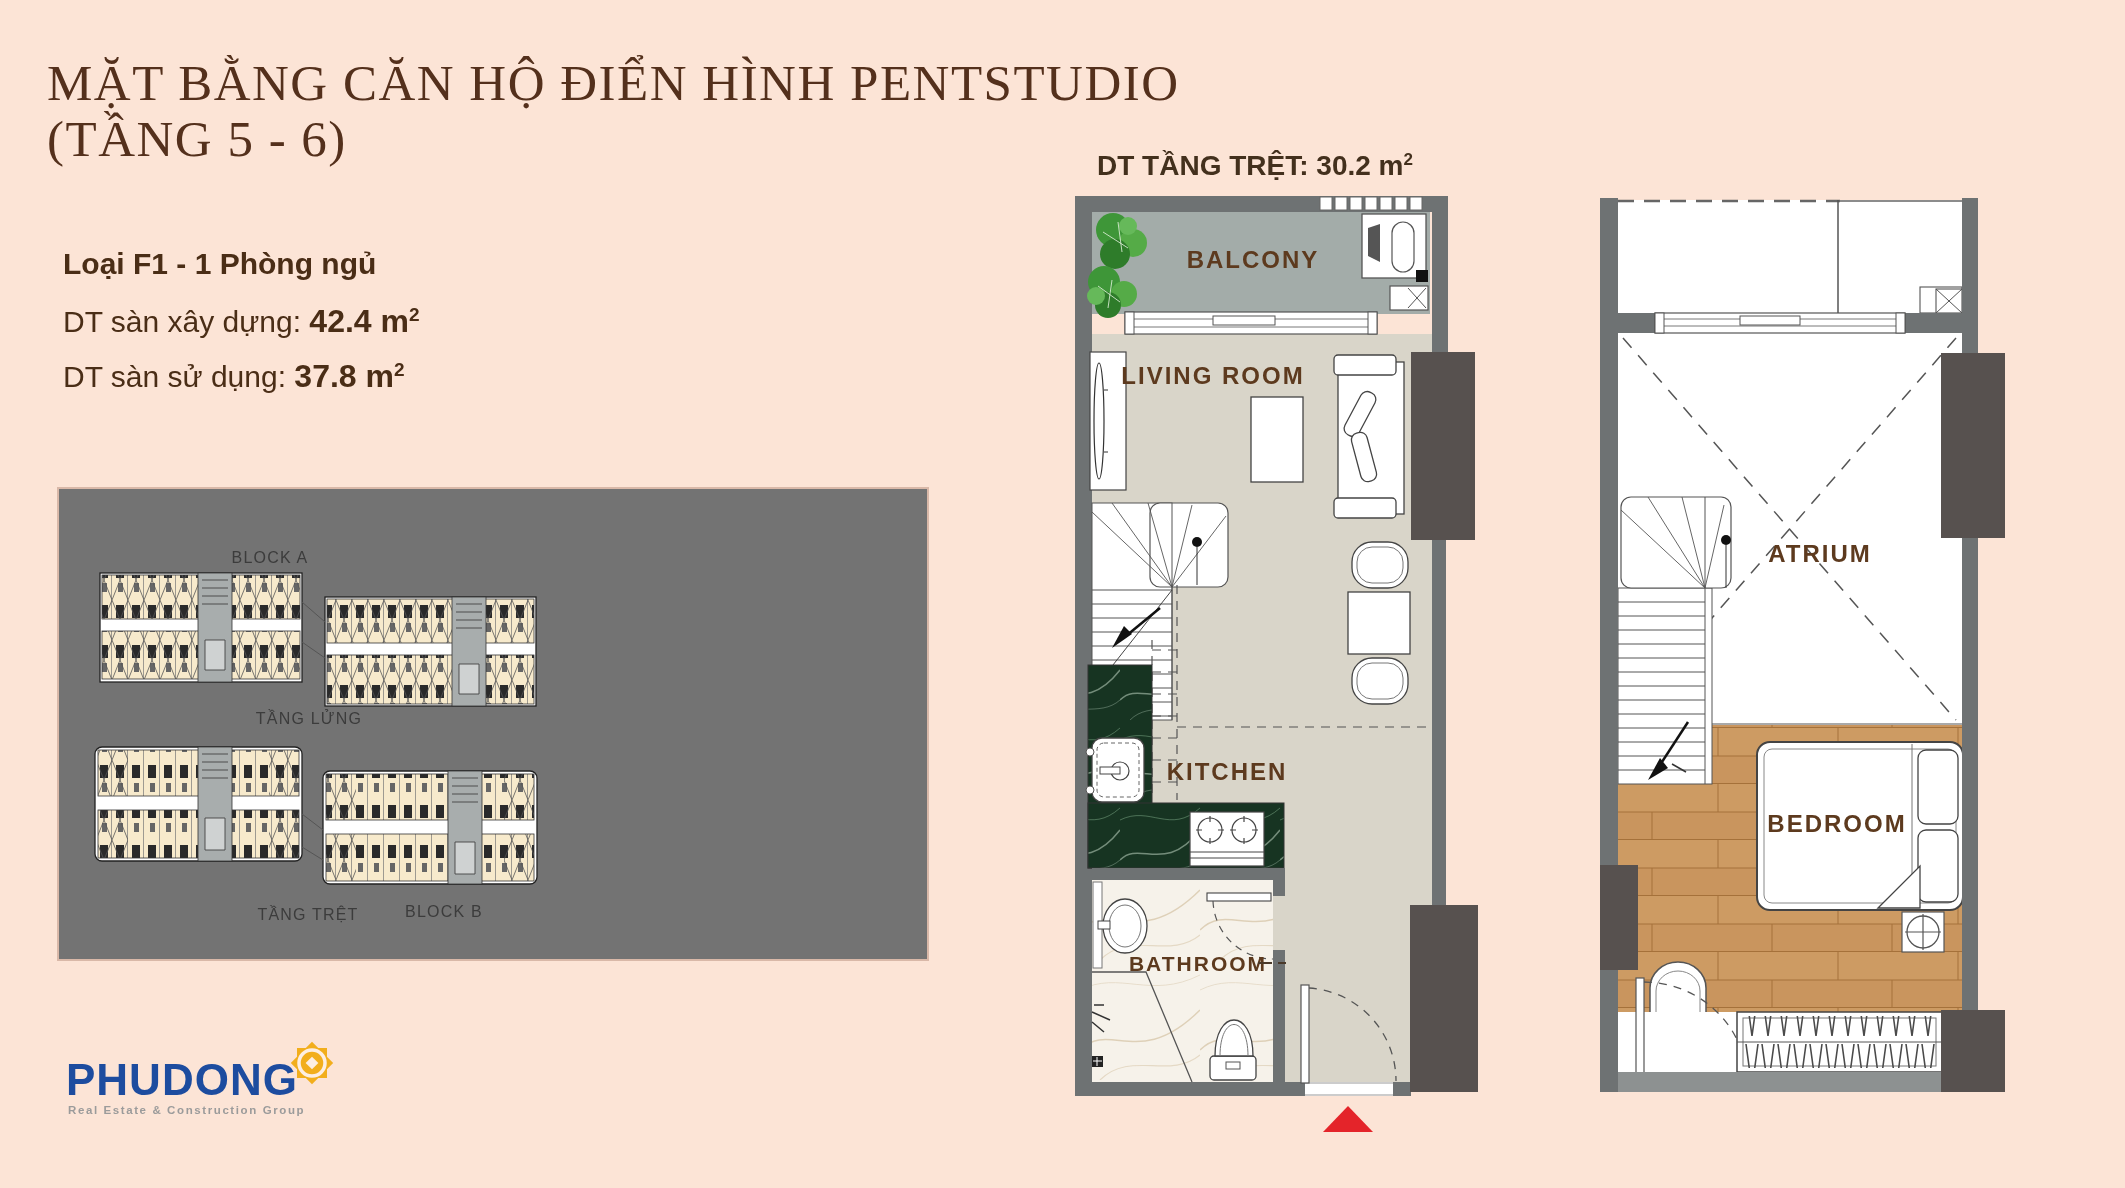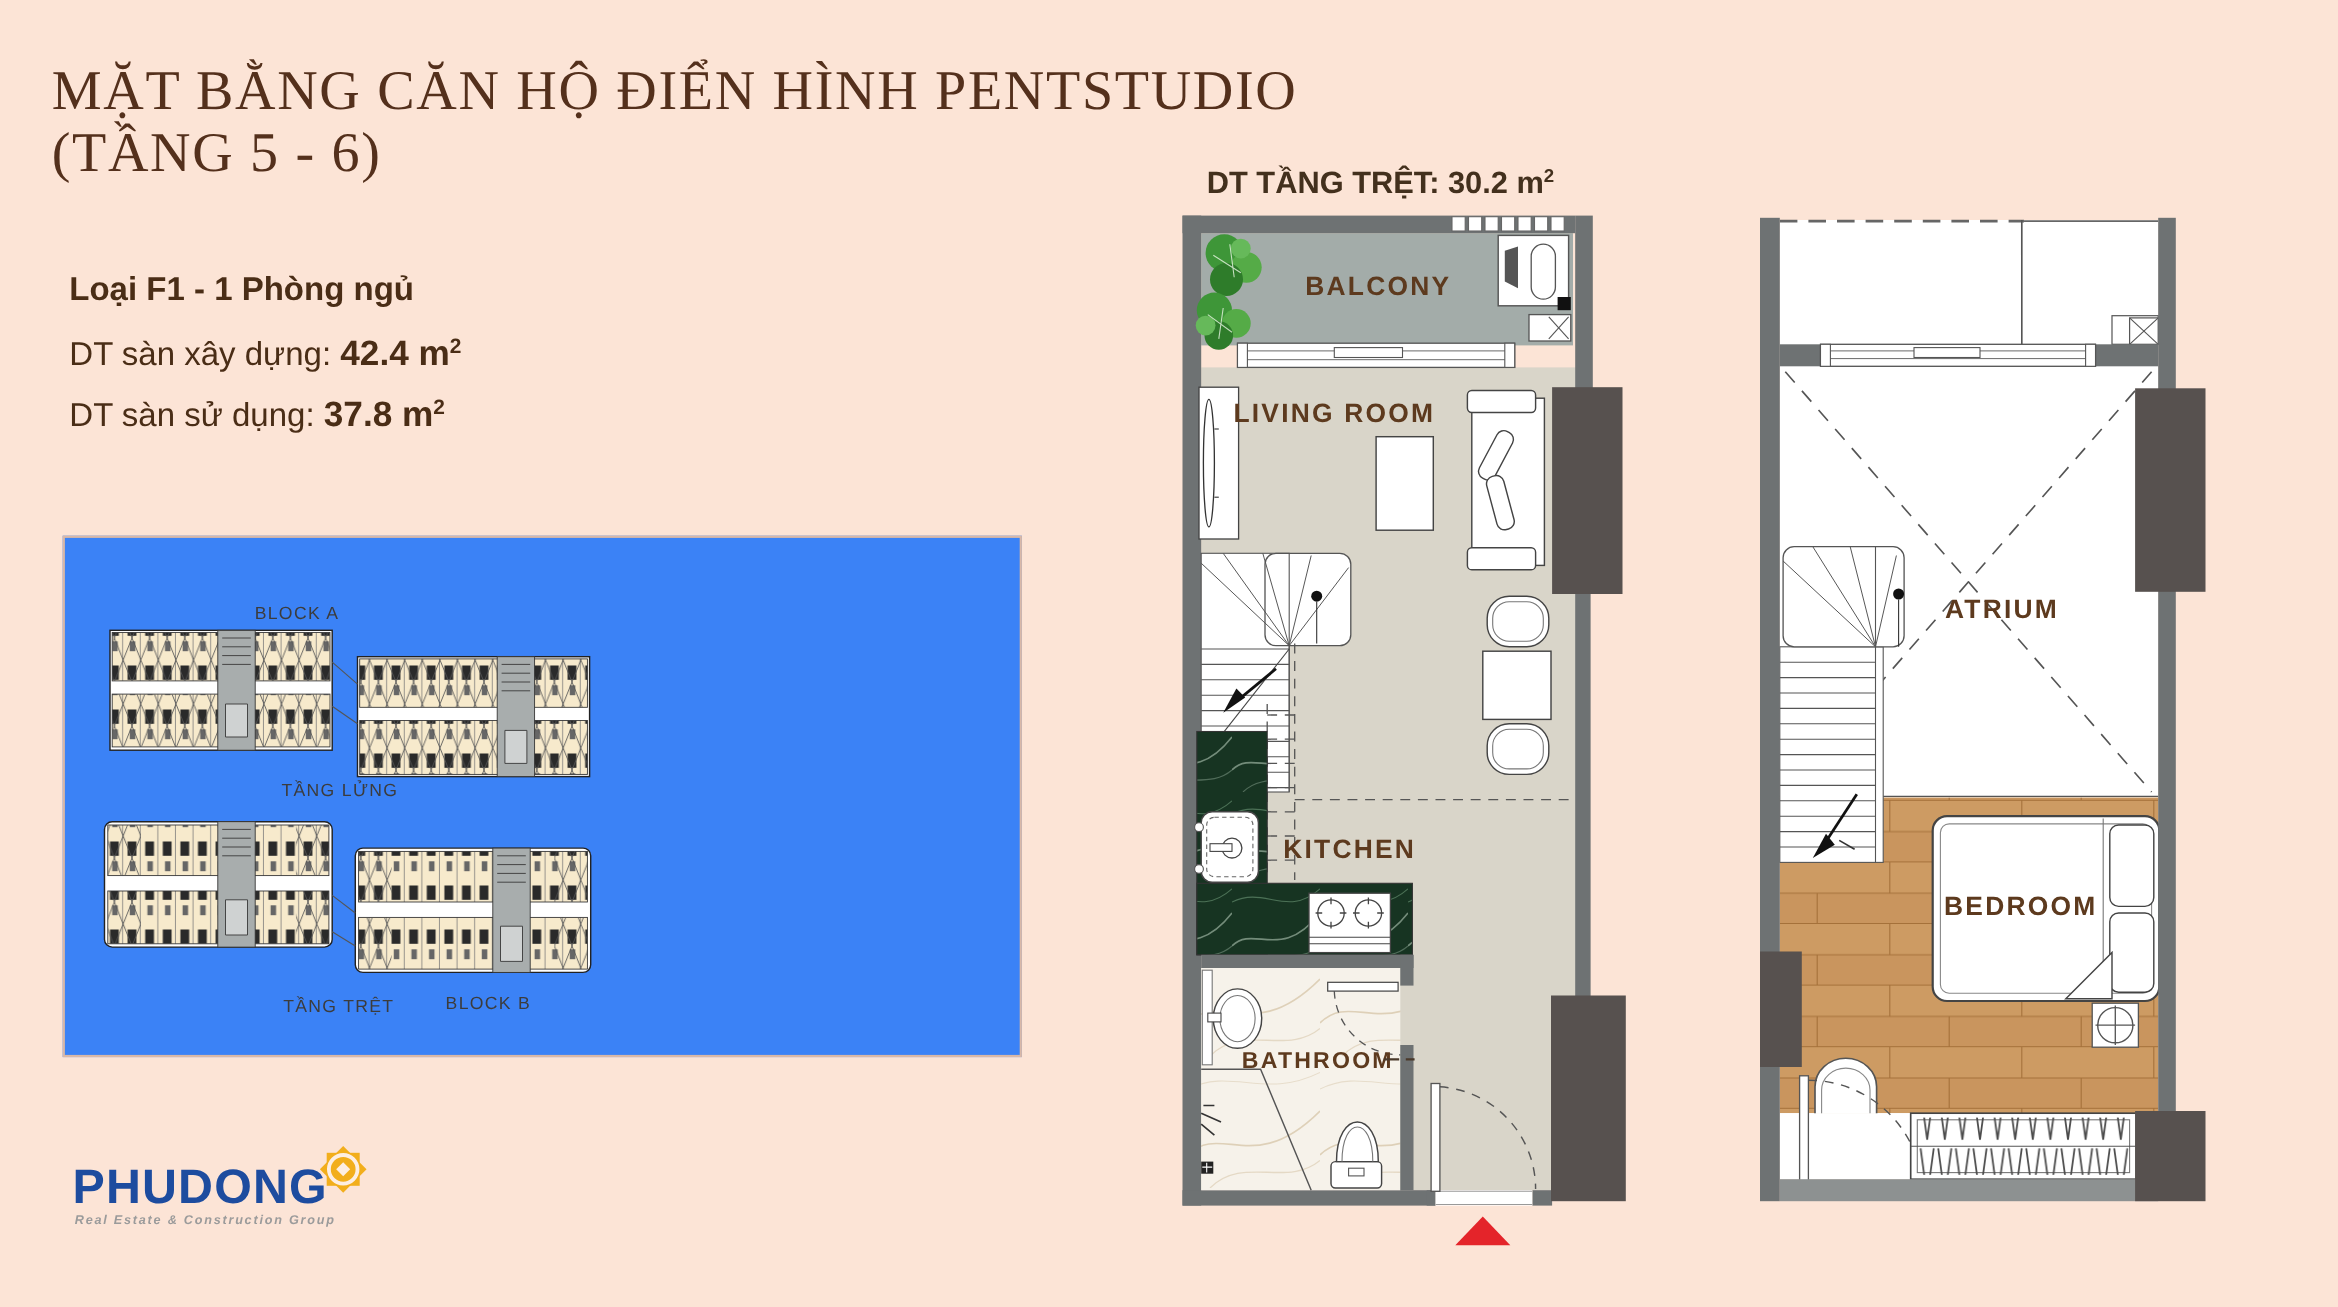--- a/index.html
+++ b/index.html
@@ -11,25 +11,25 @@
   .title{font-family:"Liberation Serif","DejaVu Serif",serif;color:#54301c;
          font-size:51px;letter-spacing:1.5px;font-weight:500;white-space:nowrap;}
   .spec{color:#4a2d16;font-size:30px;white-space:nowrap;}
   .spec b{font-size:32px;}
   .spec sup{font-size:19px;font-weight:bold;}
   .unit-type{font-weight:bold;}
   
   .plan-title{color:#43301d;font-size:28px;font-weight:bold;text-align:center;white-space:nowrap;}
   .plan-title sup{font-size:17px;}
   
-  #block-panel{left:57px;top:487px;width:872px;height:474px;background:#3b82f6;
+  #block-panel{left:57px;top:487px;width:872px;height:474px;background:#737373;
                border:2px solid #d9b8a8;box-sizing:border-box;}
   
   .logo-name{color:#1d4c9f;font-size:44px;font-weight:bold;letter-spacing:1px;white-space:nowrap;}
-  .logo-tag{color:#9b9b9b;font-size:11.5px;font-weight:bold;letter-spacing:1.6px;white-space:nowrap;font-style:italic;}
+  .logo-tag{color:#9b9b9b;font-size:11.5px;font-weight:bold;letter-spacing:1.6px;white-space:nowrap;}
   svg text{font-family:"Liberation Sans","DejaVu Sans",sans-serif;}
   .room-lbl{fill:#5d3a1e;font-weight:bold;letter-spacing:2px;}
   .mini-lbl{fill:#3c3c3c;font-size:16px;letter-spacing:1.2px;}
 </style>
 </head>
 <body>
 
 <div id="stage">
 
   <div class="abs title" style="left:47px;top:38px;margin-top:16px;">MẶT BẰNG CĂN HỘ ĐIỂN HÌNH PENTSTUDIO</div>

